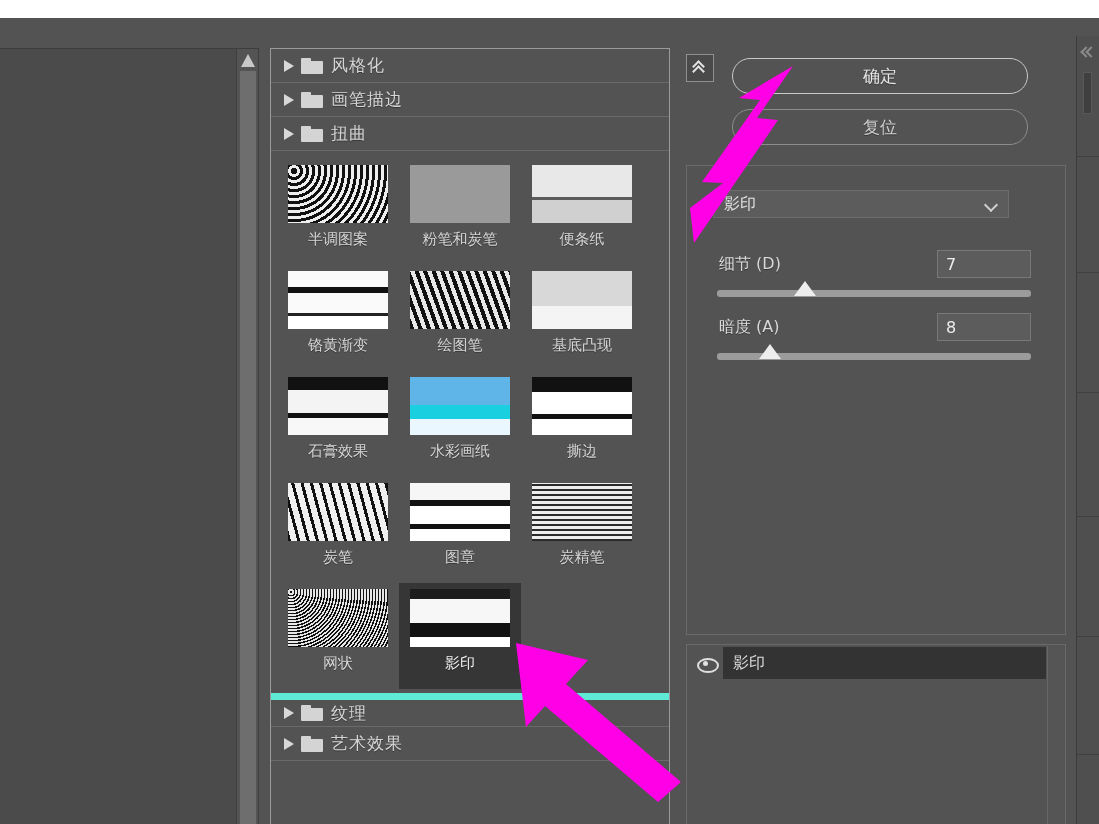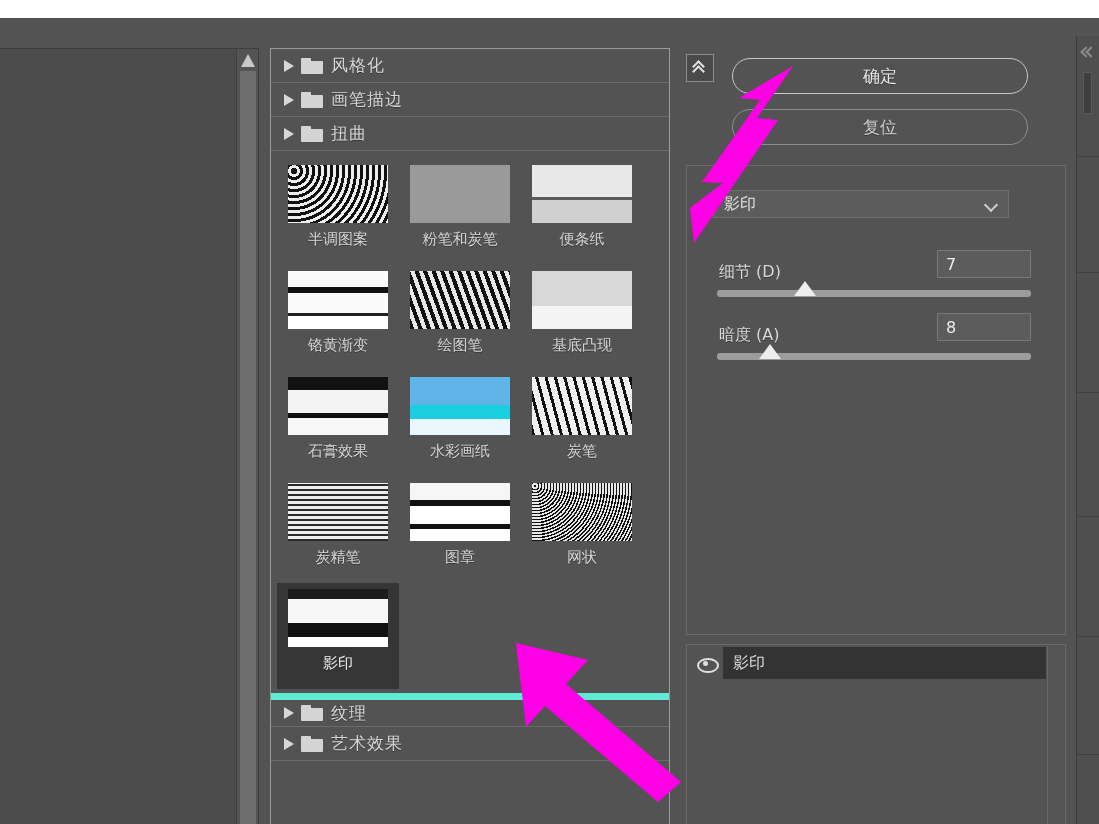--- a/index.html
+++ b/index.html
@@ -179,21 +179,21 @@
     cursor: pointer;
   }
   .sel-chevron {
     position: absolute; right: 12px; top: 9px; width: 10px; height: 10px;
     border-right: 2px solid #cfcfcf; border-bottom: 2px solid #cfcfcf;
     transform: rotate(45deg);
   }
 
   .param-row { position: absolute; left: 0; width: 380px; }
   .param-label {
-    position: absolute; left: 32px; top: 8px; color: #d9d9d9; font-size: 16px;
+    position: absolute; left: 32px; top: 0; color: #d9d9d9; font-size: 16px;
     font-family: "DejaVu Sans", "Liberation Sans", sans-serif;
     text-shadow: 0 1px 0 rgba(0,0,0,0.35);
   }
   .param-value {
     position: absolute; right: 36px; top: -4px;
     width: 94px; height: 28px;
     background: #5c5c5c; border: 1px solid #787878;
     color: #ececec; font-size: 16px;
     display: flex; align-items: center; padding-left: 8px;
     font-family: "DejaVu Sans", "Liberation Sans", sans-serif;
@@ -349,30 +349,34 @@
           </div>
           <div class="thumb-cell">
             <div class="thumb-img" style="background: linear-gradient(rgb(17, 17, 17) 0px, rgb(17, 17, 17) 22%, rgb(244, 244, 244) 22%, rgb(244, 244, 244) 62%, rgb(17, 17, 17) 62%, rgb(17, 17, 17) 70%, rgb(248, 248, 248) 70%) 0% 0% / auto,  0% 0% / auto;"></div>
             <div class="thumb-label">石膏效果</div>
           </div>
           <div class="thumb-cell">
             <div class="thumb-img" style="background: linear-gradient(rgb(95, 180, 232) 0px, rgb(95, 180, 232) 48%, rgb(25, 207, 224) 48%, rgb(25, 207, 224) 72%, rgb(234, 247, 255) 72%) 0% 0% / auto,  0% 0% / auto;"></div>
             <div class="thumb-label">水彩画纸</div>
           </div>
           <div class="thumb-cell">
+            <div class="thumb-img" style="background: linear-gradient(rgb(17, 17, 17) 0px, rgb(17, 17, 17) 26%, rgb(255, 255, 255) 26%, rgb(255, 255, 255) 64%, rgb(17, 17, 17) 64%, rgb(17, 17, 17) 72%, rgb(255, 255, 255) 72%) 0% 0% / auto,  0% 0% / auto;"></div>
+            <div class="thumb-label">撕边</div>
+          </div>
+          <div class="thumb-cell">
             <div class="thumb-img" style="background: repeating-linear-gradient(75deg, rgb(17, 17, 17) 0px, rgb(17, 17, 17) 3px, rgb(240, 240, 240) 3px, rgb(240, 240, 240) 9px) 0% 0% / auto,  0% 0% / auto;"></div>
             <div class="thumb-label">炭笔</div>
           </div>
           <div class="thumb-cell">
+            <div class="thumb-img" style="background: linear-gradient(rgb(246, 246, 246) 0px, rgb(246, 246, 246) 30%, rgb(17, 17, 17) 30%, rgb(17, 17, 17) 40%, rgb(255, 255, 255) 40%, rgb(255, 255, 255) 70%, rgb(17, 17, 17) 70%, rgb(17, 17, 17) 80%, rgb(255, 255, 255) 80%) 0% 0% / auto,  0% 0% / auto;"></div>
+            <div class="thumb-label">图章</div>
+          </div>
+          <div class="thumb-cell">
             <div class="thumb-img" style="background: repeating-linear-gradient(0deg, rgb(42, 42, 42) 0px, rgb(42, 42, 42) 2px, rgb(237, 237, 237) 2px, rgb(237, 237, 237) 5px) 0% 0% / auto,  0% 0% / auto;"></div>
             <div class="thumb-label">炭精笔</div>
-          </div>
-          <div class="thumb-cell">
-            <div class="thumb-img" style="background: linear-gradient(rgb(246, 246, 246) 0px, rgb(246, 246, 246) 30%, rgb(17, 17, 17) 30%, rgb(17, 17, 17) 40%, rgb(255, 255, 255) 40%, rgb(255, 255, 255) 70%, rgb(17, 17, 17) 70%, rgb(17, 17, 17) 80%, rgb(255, 255, 255) 80%) 0% 0% / auto,  0% 0% / auto;"></div>
-            <div class="thumb-label">图章</div>
           </div>
           <div class="thumb-cell">
             <div class="thumb-img" style="background: repeating-radial-gradient(circle at 3px 3px, rgb(17, 17, 17) 0px, rgb(17, 17, 17) 1.5px, rgb(230, 230, 230) 1.5px, rgb(230, 230, 230) 3px) 0% 0% / auto,  0% 0% / auto;"></div>
             <div class="thumb-label">网状</div>
           </div>
           <div class="thumb-cell selected">
             <div class="thumb-img" style="background: linear-gradient(rgb(28, 28, 28) 0px, rgb(28, 28, 28) 18%, rgb(247, 247, 247) 18%, rgb(247, 247, 247) 58%, rgb(17, 17, 17) 58%, rgb(17, 17, 17) 82%, rgb(255, 255, 255) 82%) 0% 0% / auto,  0% 0% / auto;"></div>
             <div class="thumb-label">影印</div>
           </div>
         </div>

